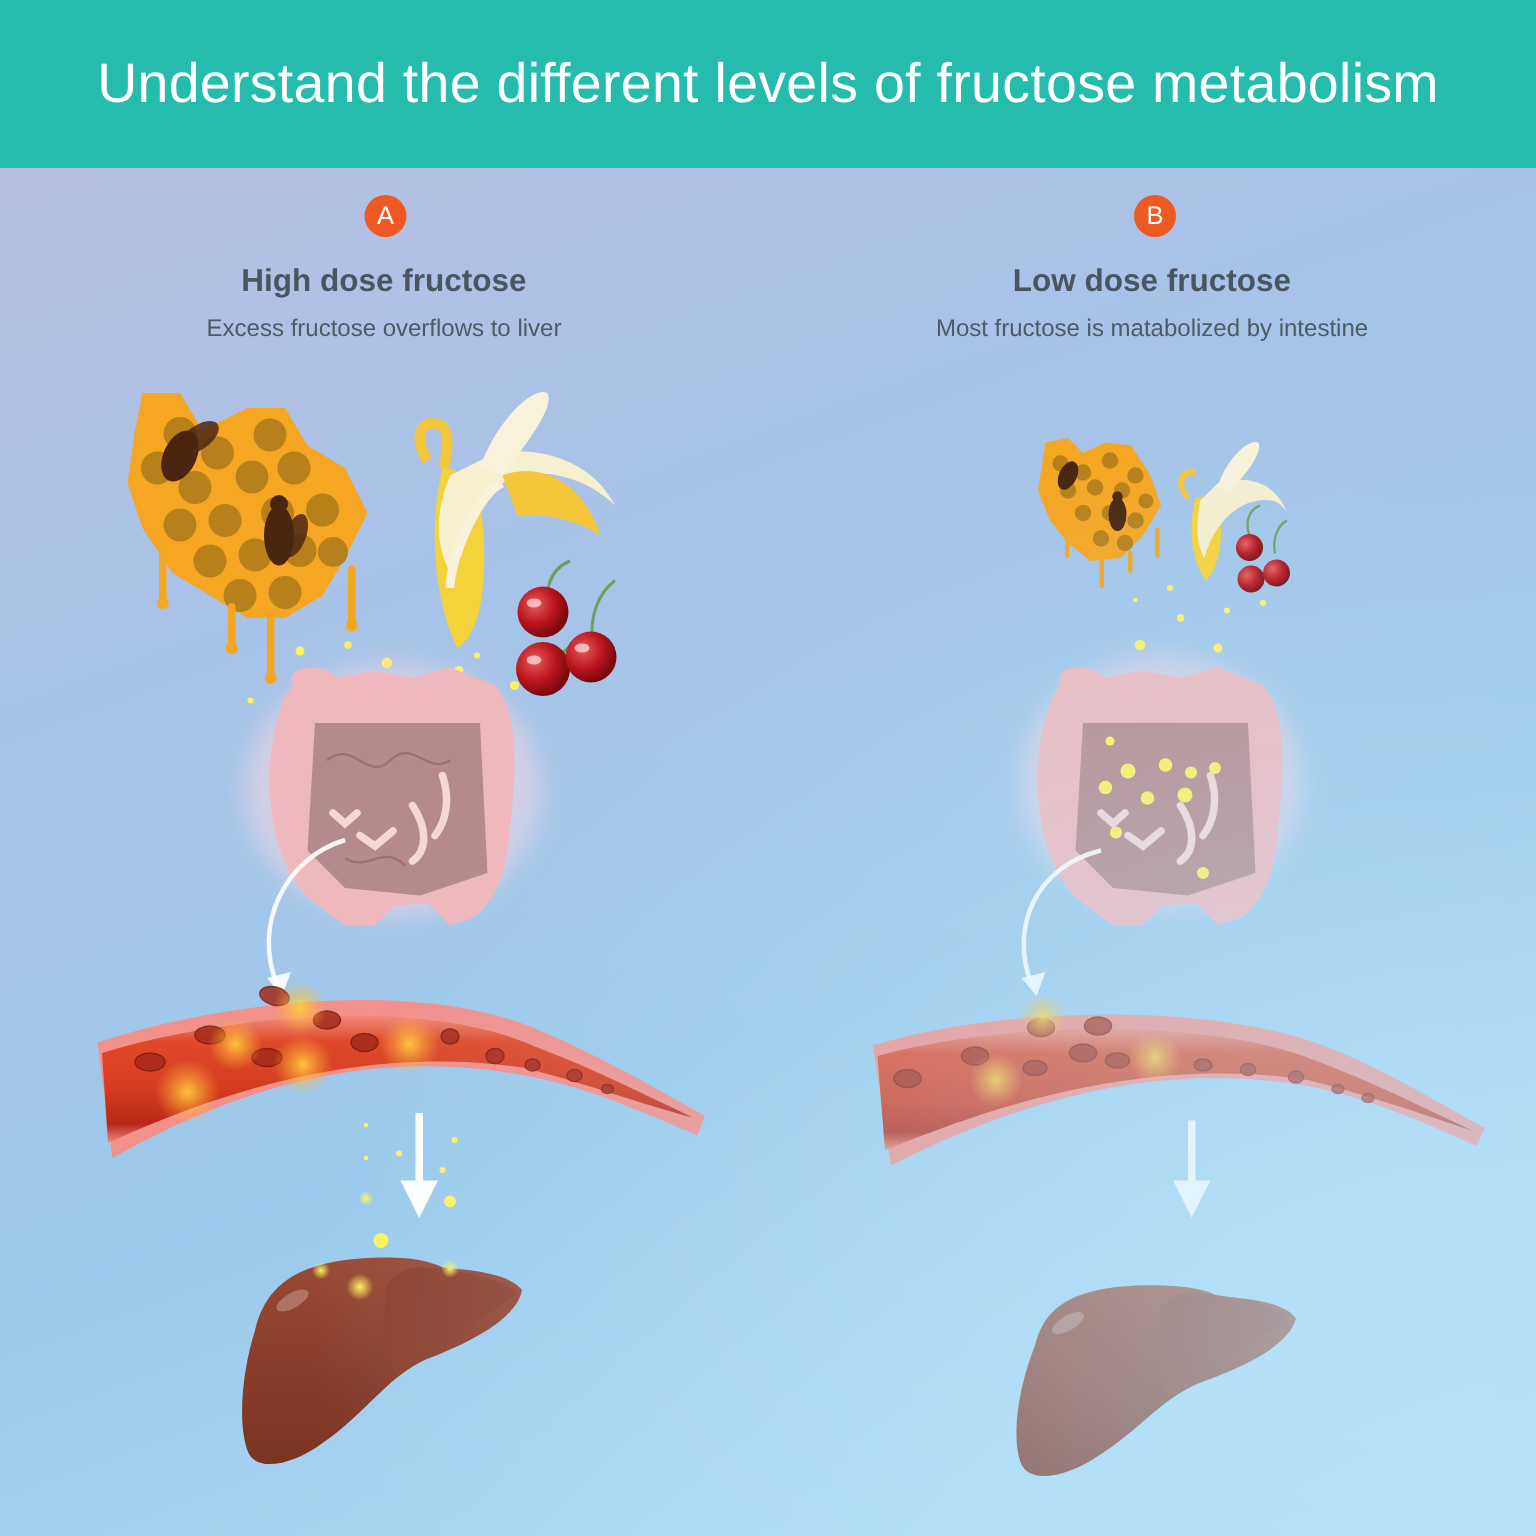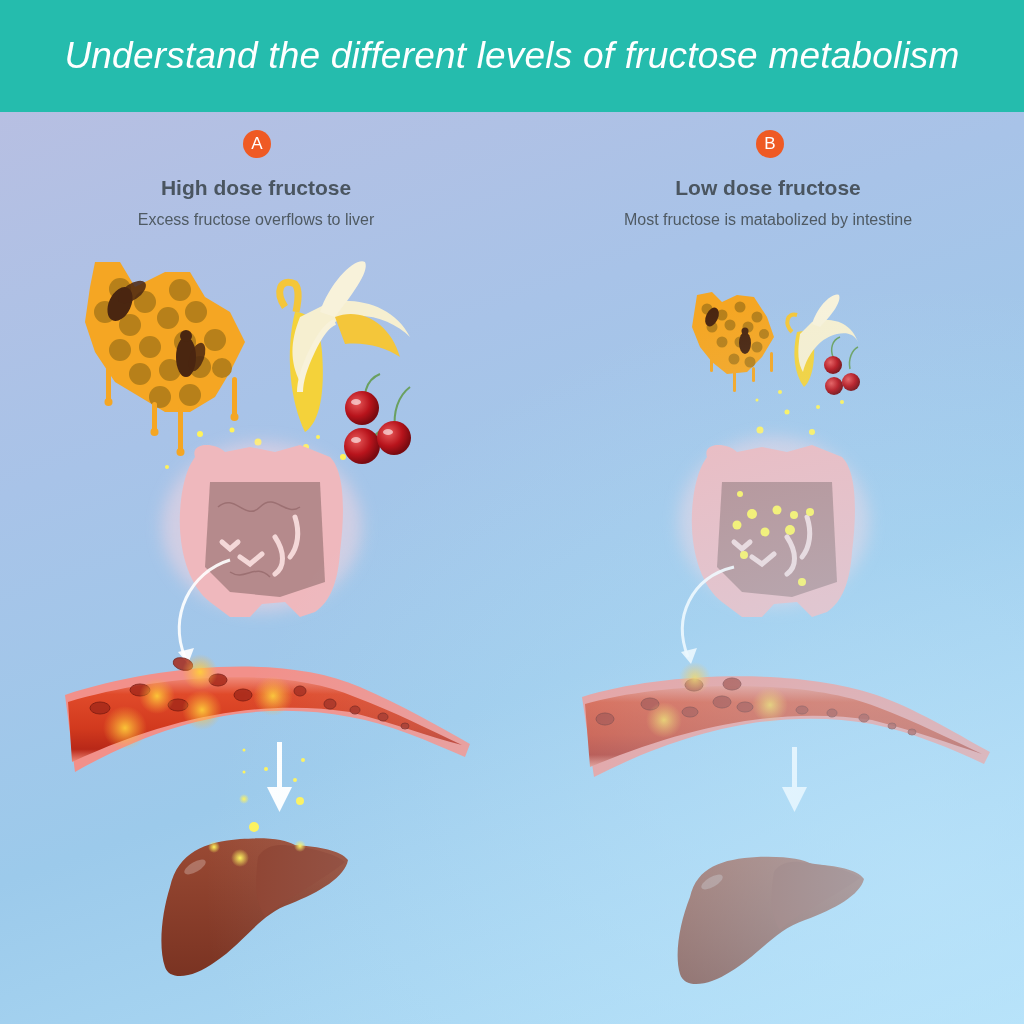--- a/index.html
+++ b/index.html
@@ -1,21 +1,21 @@
 <!DOCTYPE html>
 <html><head>
 <meta charset="utf-8">
 <style>
   html, body { margin:0; padding:0; }
   body { width:1024px; height:1024px; overflow:hidden; position:relative;
          font-family:"Liberation Sans", sans-serif; }
   .header { position:absolute; left:0; top:0; width:1024px; height:112px;
             background:#25bcad; display:flex; align-items:center; justify-content:center; }
   .header h1 { margin:0; color:#ffffff; font-weight:normal; font-size:37px;
-               font-family:"Liberation Sans", sans-serif; letter-spacing:0.2px;font-style:italic; }
+               font-family:"Liberation Sans", sans-serif; letter-spacing:0.2px; }
   .canvas { position:absolute; left:0; top:112px; width:1024px; height:912px;
             background: linear-gradient(160deg, #b7bfe2 0%, #a8c3e8 30%, #9ccaeb 60%, #b2e0f8 100%); }
   .canvas::after { content:""; position:absolute; left:0; top:0; right:0; bottom:0;
             background: radial-gradient(ellipse at 90% 85%, rgba(190,230,252,0.6), rgba(190,230,252,0) 55%); pointer-events:none; }
   .panel { position:absolute; top:0; height:912px; }
   .panel-a { left:0; width:512px; }
   .panel-b { left:512px; width:512px; }
   .badge { position:absolute; top:18px; width:28px; height:28px; border-radius:50%;
            background:#ef5a24; color:#fff; font-size:17px; line-height:28px; text-align:center; }
   .title { position:absolute; top:64px; left:0; width:100%; text-align:center;

